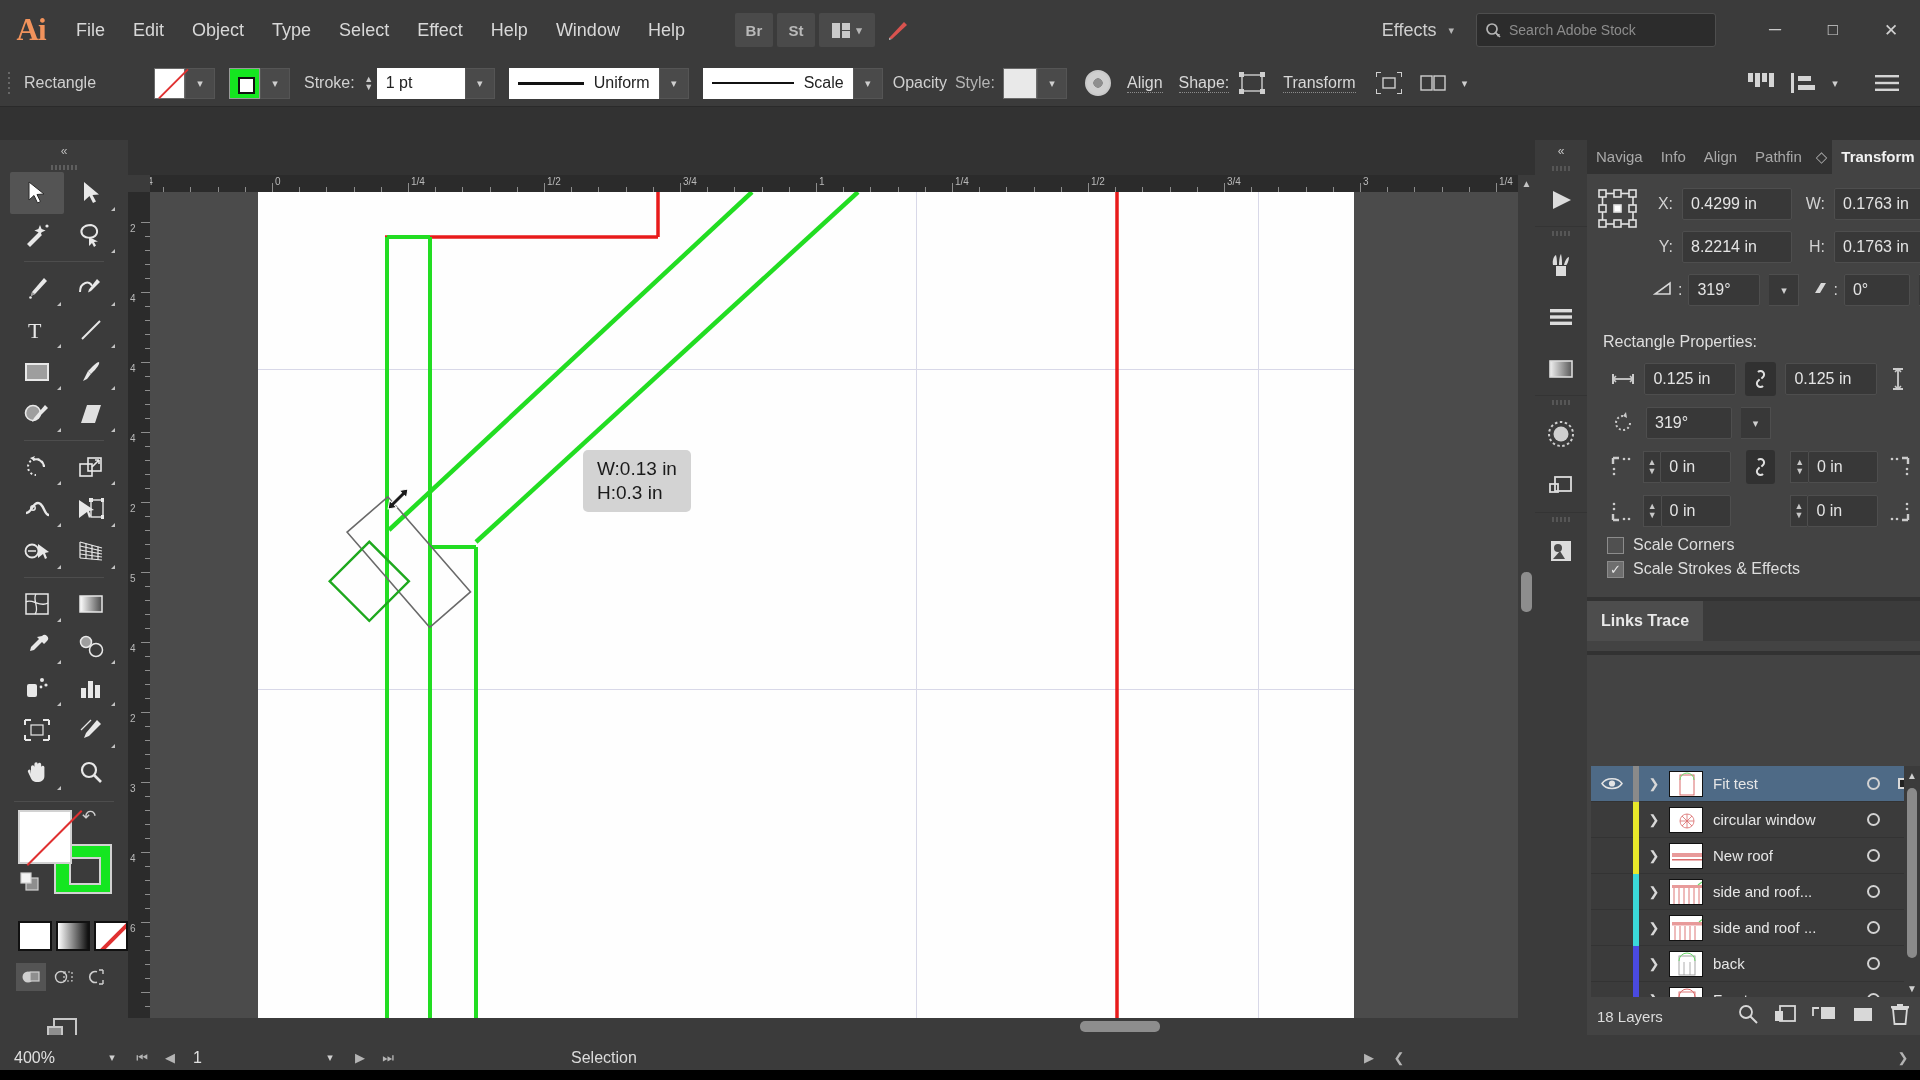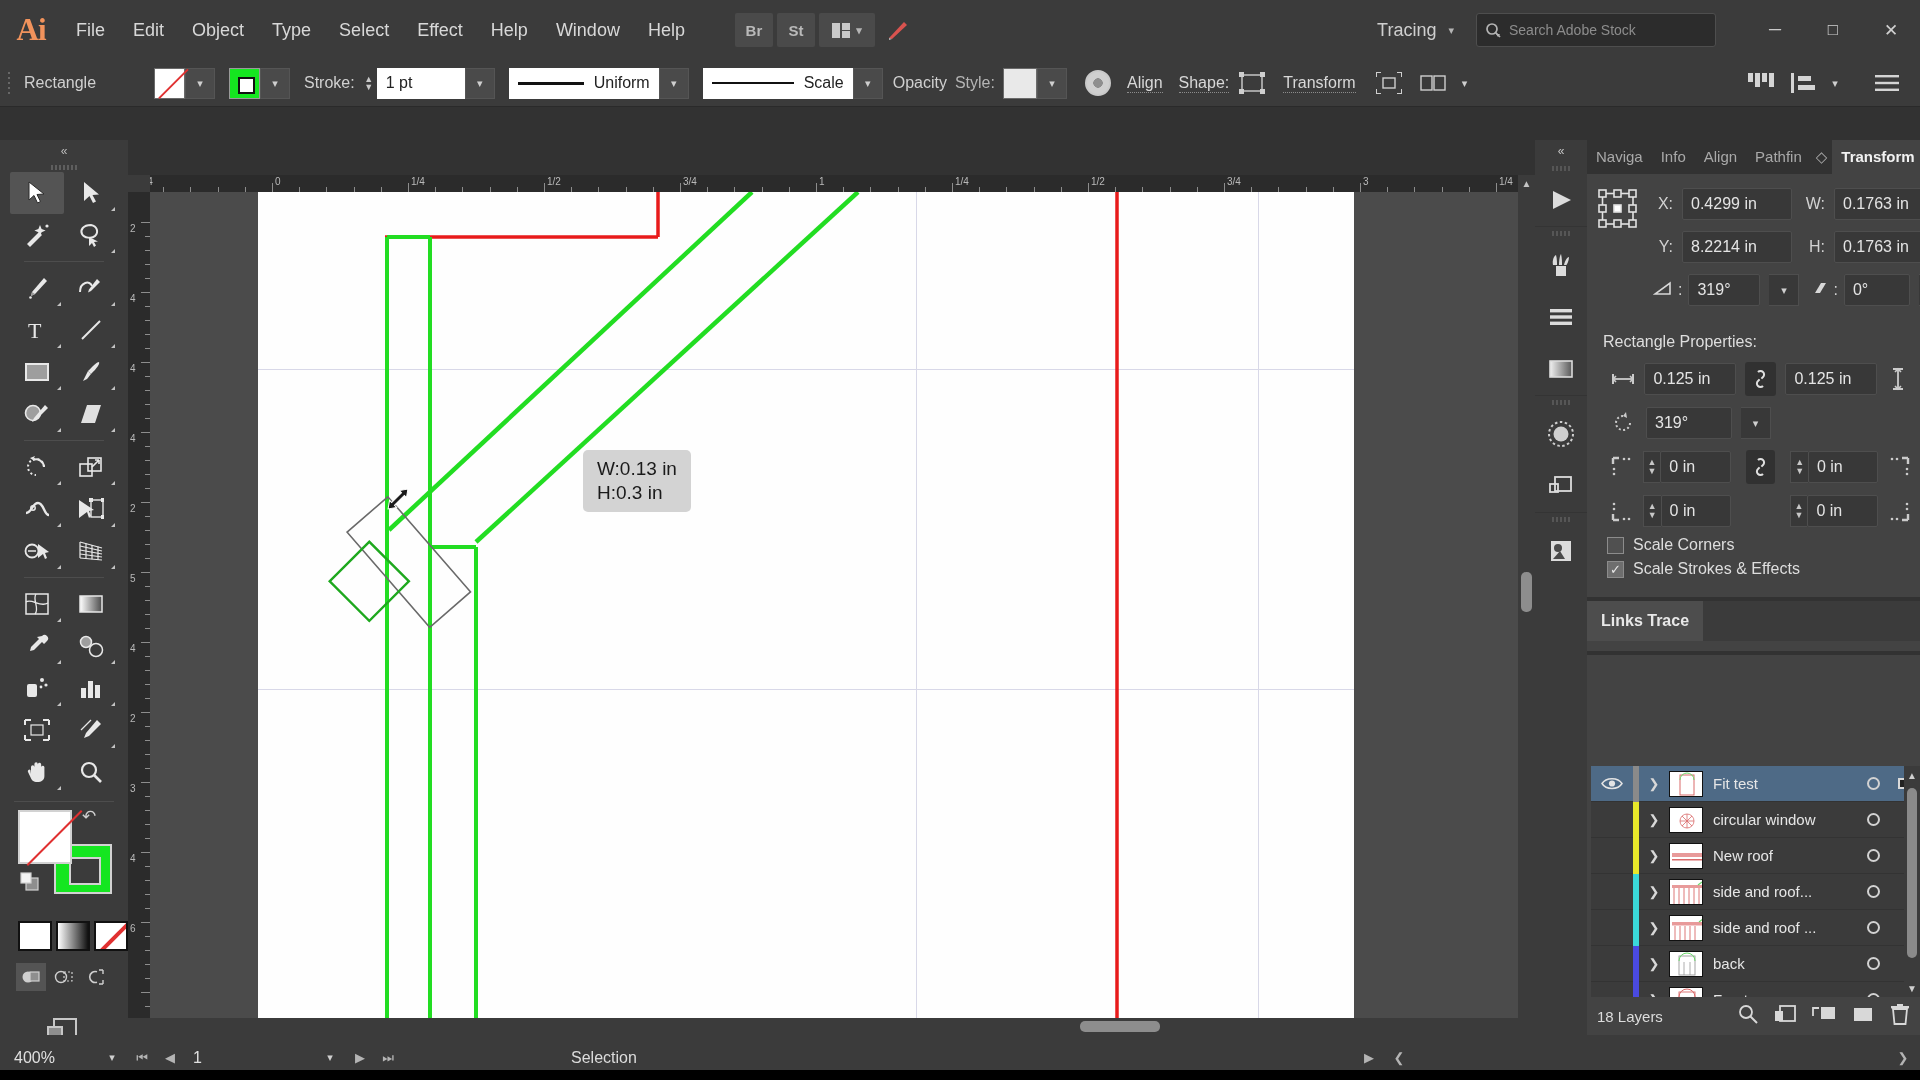--- a/index.html
+++ b/index.html
@@ -262,21 +262,21 @@
         <svg width="24" height="22" viewBox="0 0 24 22">
             <path d="M3 19 L18 3 L21 6 L6 20 Z" fill="#d9534f"></path>
             <path d="M3 19 L6 20 L3 21 Z" fill="#bbb"></path>
           </svg>
       </div>
     </div>
 
     <div class="mb-spacer"></div>
 
     <div class="tracing-box">
-      <span class="tracing-label">Tracing</span>
+      <span class="tracing-label">Effects</span>
       <span class="chev">▾</span>
     </div>
 
     <div class="stock-search">
       <svg width="17" height="17" viewBox="0 0 17 17">
           <circle cx="7" cy="7" r="5" fill="none" stroke="#b5b5b5" stroke-width="1.7"></circle>
           <line x1="10.6" y1="10.6" x2="15" y2="15" stroke="#b5b5b5" stroke-width="1.7"></line>
           <path d="M11 12 l4 0 l-2 3 z" fill="#b5b5b5"></path>
         </svg>
       <span class="txt">Search Adobe Stock</span>

